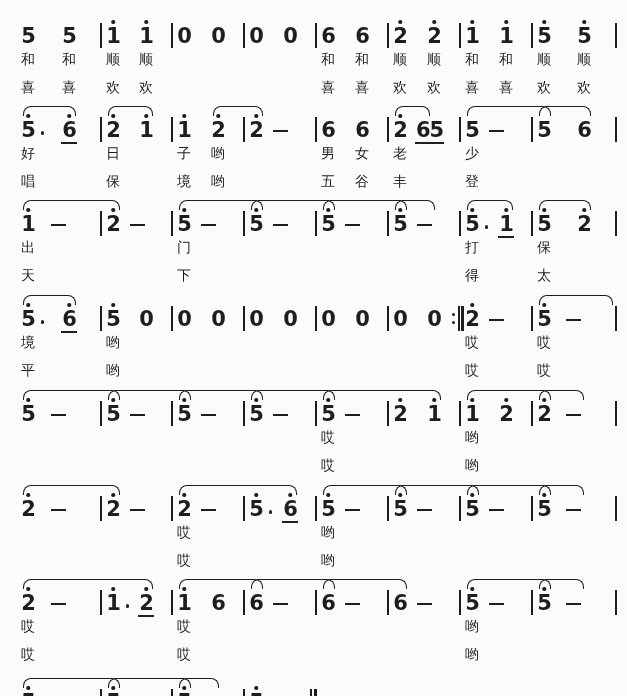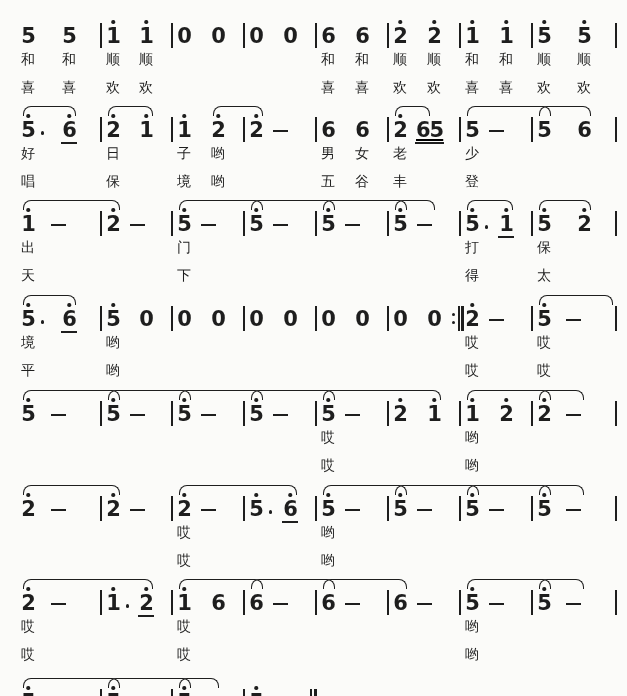--- a/index.html
+++ b/index.html
@@ -166,21 +166,21 @@
       </div>
       <div class="lyric" style="left: 352px; top: 145px;">女</div>
       <div class="lyric" style="left: 352px; top: 173px;">谷</div>
       <div class="barline" style="left: 387px; top: 117px;"></div>
       <div class="note" style="left: 393px; top: 120px;">
         <span class="digit">2</span>
         <div class="hidot"></div>
       </div>
       <div class="lyric" style="left: 390px; top: 145px;">老</div>
       <div class="lyric" style="left: 390px; top: 173px;">丰</div>
-      <div class="note wide" style="left: 416px; top: 120px; text-decoration: underline;">
+      <div class="note wide" style="left: 416px; top: 120px;">
         <span class="digit">65</span>
         <div class="ul8"></div>
       </div>
       <div class="barline" style="left: 459px; top: 117px;"></div>
       <div class="note" style="left: 465px; top: 120px;">
         <span class="digit">5</span>
       </div>
       <div class="lyric" style="left: 462px; top: 145px;">少</div>
       <div class="lyric" style="left: 462px; top: 173px;">登</div>
       <div class="dash" style="left: 489px; top: 130px;"></div>

